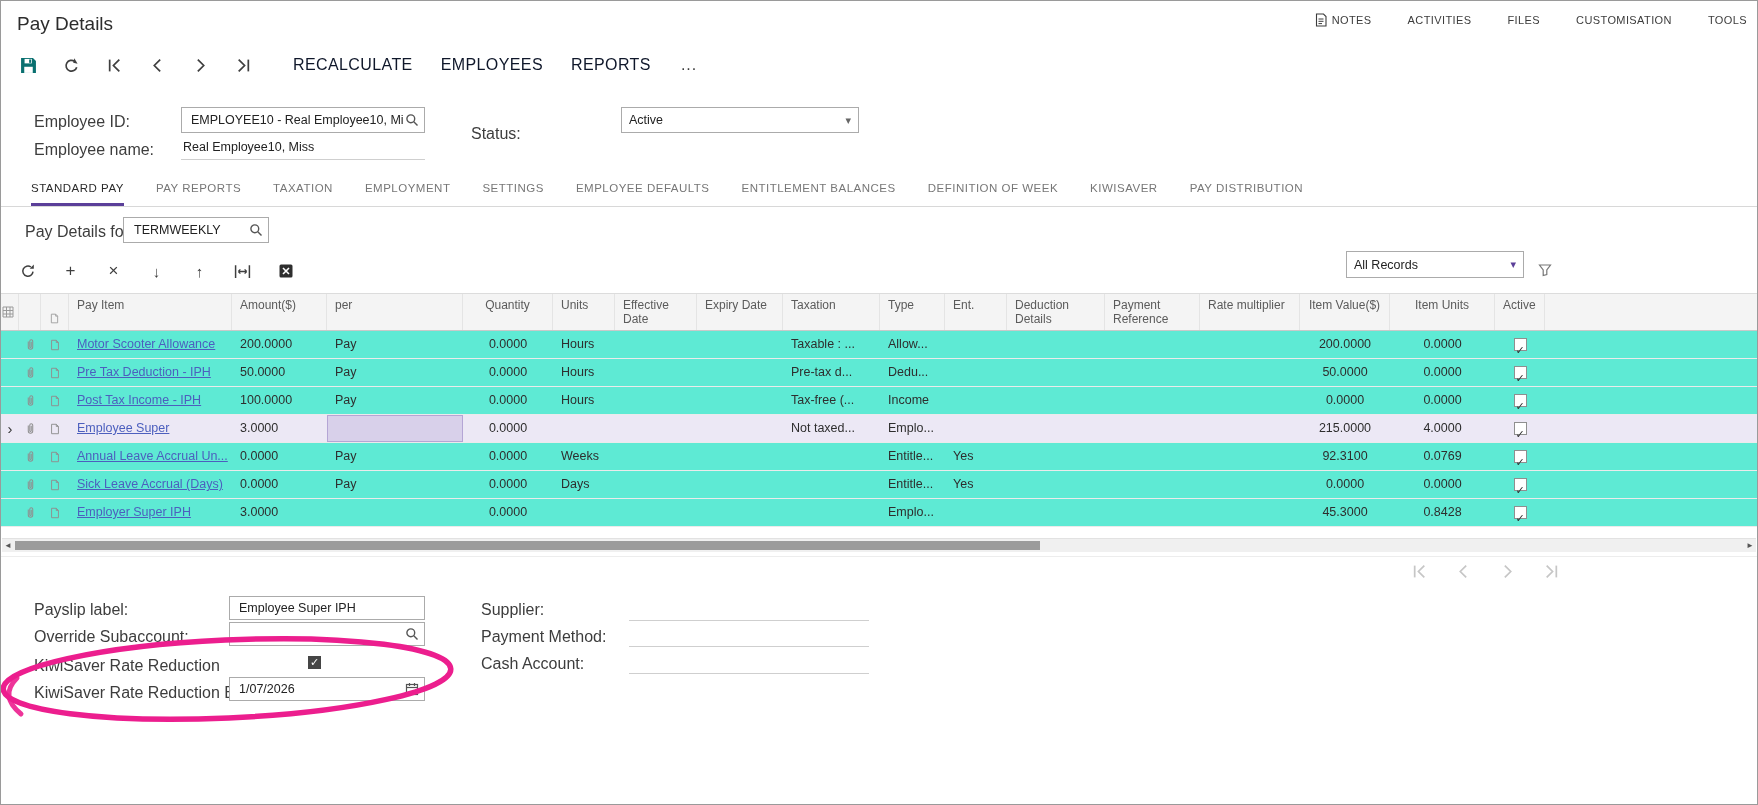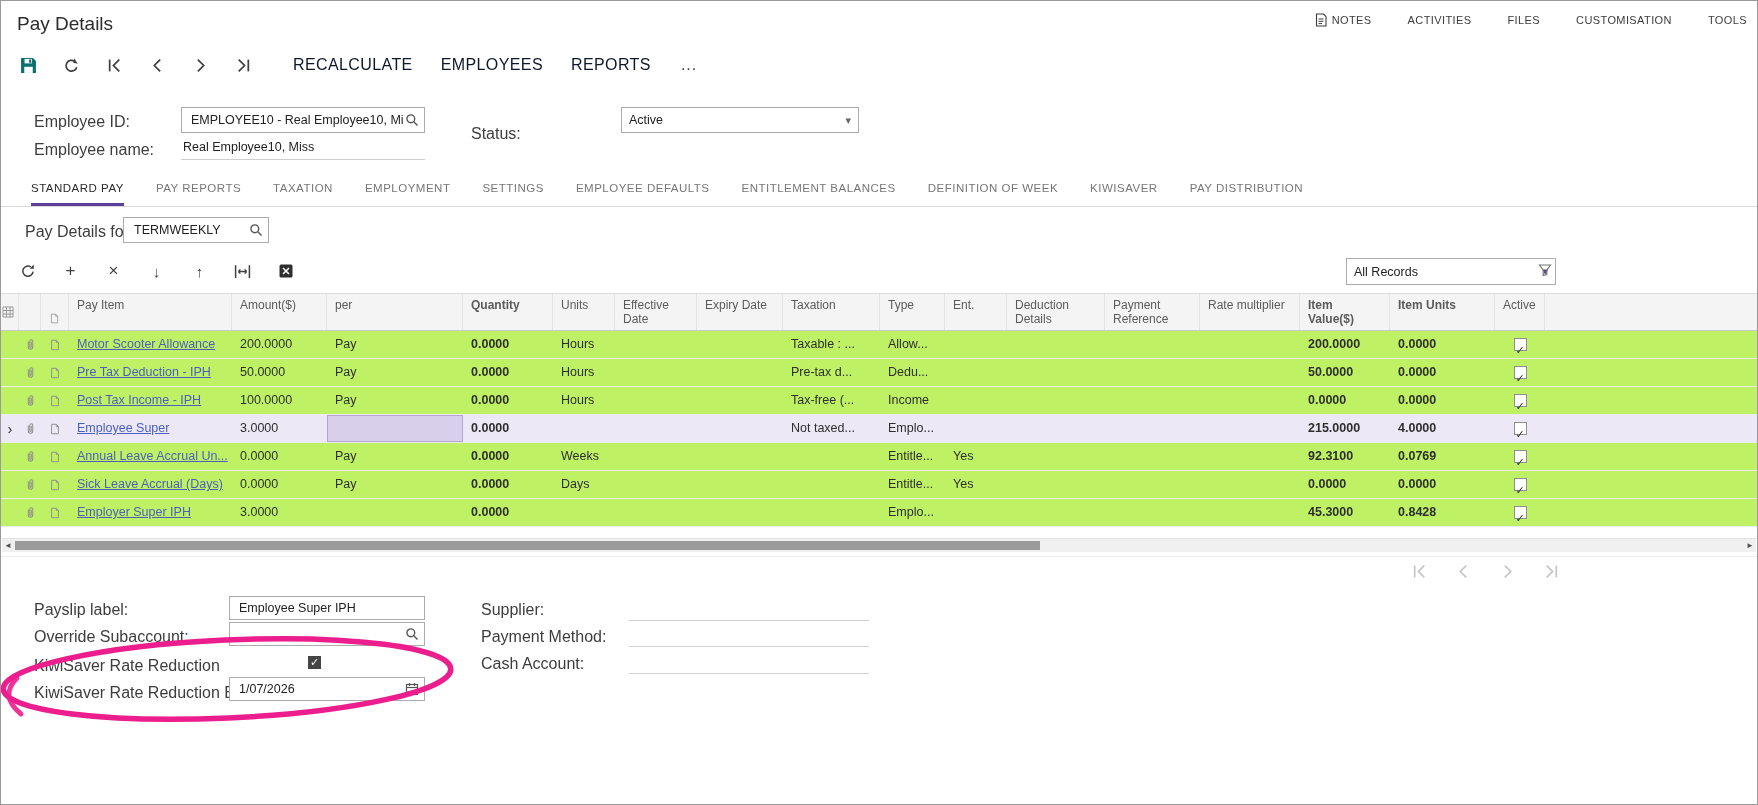--- a/index.html
+++ b/index.html
@@ -43,21 +43,21 @@
   .pdf-row{position:absolute;left:0;right:0;top:206px;height:44px;}
 
   
   .grid-toolbar{position:absolute;left:12px;top:251px;height:38px;display:flex;align-items:center;}
   .gt-btn{width:29px;height:30px;display:flex;align-items:center;justify-content:center;cursor:pointer;margin-right:14px;font-size:17px;color:#3f3f3f;}
 
   
   .grid{position:absolute;left:0;right:0;top:292px;}
   .grid-header{display:flex;height:38px;background:#f4f4f4;border-top:1px solid #dcdcdc;border-bottom:1px solid #c9c9c9;color:#5b5b5b;font-size:12px;}
   .hc{padding:4px 8px 0 8px;line-height:14px;border-right:1px solid #e4e4e4;overflow:hidden;cursor:pointer;}
-  .grow{display:flex;height:28px;border-bottom:1px solid #ebebeb;background:#bef264;}
+  .grow{display:flex;height:28px;border-bottom:1px solid #ebebeb;background:#5eead4;}
   .grow.selected{background:var(--selected_row);}
   .bc{padding:0 8px;line-height:27px;font-size:12.5px;white-space:nowrap;overflow:hidden;}
   .c-ind{width:18px;padding:0 1px;text-align:center;}
   .c-clip{width:22px;padding:0 2px;display:flex;align-items:center;justify-content:center;}
   .c-doc{width:28px;padding:0 4px;display:flex;align-items:center;justify-content:center;}
   .c-item{width:163px;}
   .c-amt{width:95px;}
   .c-per{width:136px;}
   .c-qty{width:90px;}
   .c-units{width:62px;}
@@ -66,21 +66,21 @@
   .c-tax{width:97px;}
   .c-type{width:65px;}
   .c-ent{width:62px;}
   .c-ded{width:98px;}
   .c-ref{width:95px;}
   .c-rate{width:100px;}
   .c-ival{width:90px;}
   .c-iunits{width:105px;}
   .c-active{width:50px;display:flex;align-items:center;justify-content:center;}
   .c-fill{flex:1;border-right:none;}
-  .num{text-align:left;font-weight:bold;}
+  .num{text-align:center;}
   .cell-link{color:var(--link);text-decoration:underline;cursor:pointer;}
   .cell-selected{background:#d8d0ea;outline:1px solid #b4a5d5;outline-offset:-1px;}
   .rowind{font-size:15px;color:#333;line-height:27px;}
 
   .cb{width:13px;height:13px;border:1px solid #8f8f8f;background:#fff;display:inline-block;position:relative;cursor:pointer;}
   .cb.checked::after{content:"\2713";position:absolute;left:1px;top:-2px;font-size:11px;color:#2f2f2f;}
   .cb.dark.checked{background:#454545;border-color:#454545;}
   .cb.dark.checked::after{color:#fff;top:-1px;}
 
   
@@ -253,21 +253,21 @@
     </div>
     <div class="gt-btn">
       <span>
         <svg width="16" height="16" viewBox="0 0 16 16">
             <rect x="1.5" y="1.5" width="13" height="13" rx="1.5" fill="#2e2e2e"></rect>
             <path d="M5 5l6 6M11 5l-6 6" stroke="#fff" stroke-width="1.6"></path>
           </svg>
       </span>
     </div>
   </div>
-  <div class="selbox" style="left:1345px;top:257px;width:210px;height:27px;gap:42px;">
+  <div class="selbox" style="left:1345px;top:250px;width:178px;height:27px;gap:42px;">
     <span>All Records</span>
     <span class="chev purple">▾</span>
   </div>
   <div style="position:absolute;left:1537px;top:262px;cursor:pointer;">
     <span>
       <svg width="14" height="14" viewBox="0 0 14 14">
           <path d="M1.5 2h11L8.8 7v4.5l-3.6 1V7z" fill="none" stroke="#777" stroke-width="1.2"></path>
         </svg>
     </span>
   </div>

